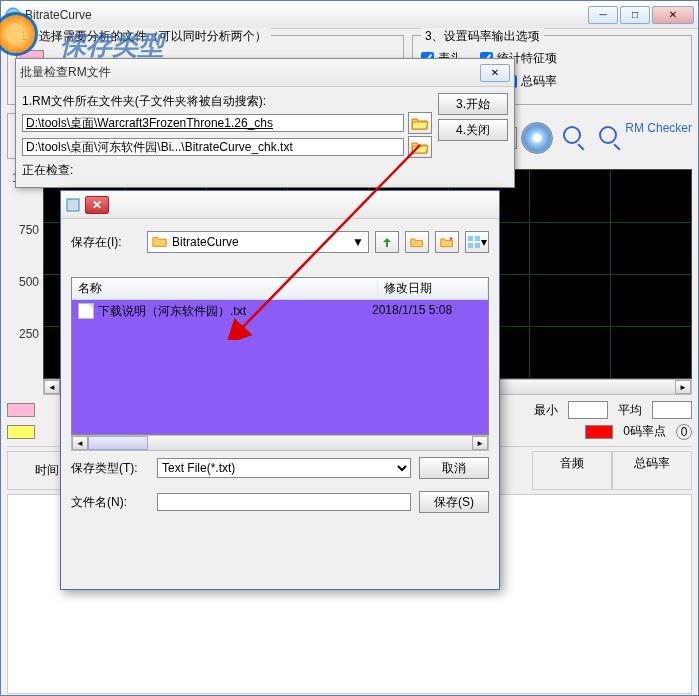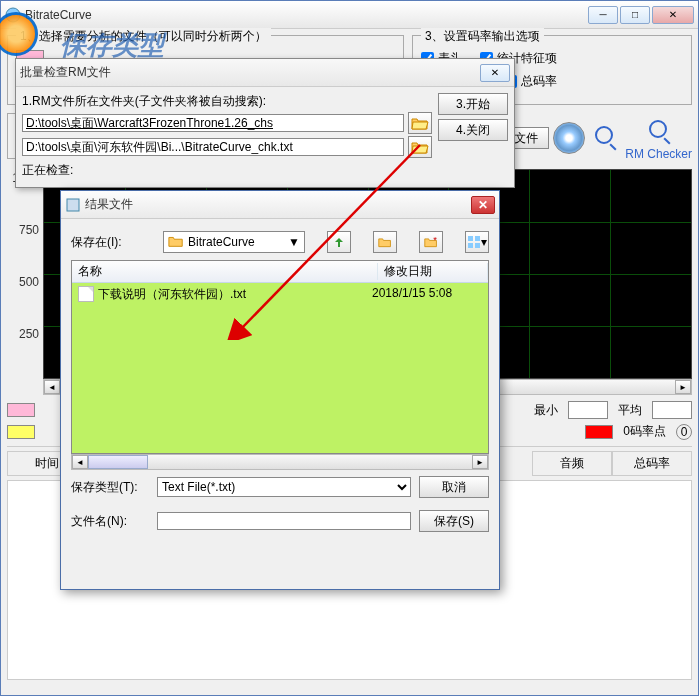--- a/index.html
+++ b/index.html
@@ -31,21 +31,21 @@
 .scroll .track{flex:1}
 .swatch{width:28px;height:14px;border:1px solid #888;display:inline-block}
 .watermark{position:absolute;font-size:32px;font-weight:bold;color:rgba(60,120,200,0.55);font-style:italic;pointer-events:none;z-index:5}
 .wm-zh{font-size:26px;color:rgba(40,100,180,0.7)}
 .dlg2{left:15px;top:58px;width:500px;height:130px;z-index:10;background:#f0f0f0;border:1px solid #888;box-shadow:2px 2px 6px rgba(0,0,0,0.3)}
 .dlg2 .titlebar{background:linear-gradient(#f8f8f8,#e8e8e8)}
 .dlg3{left:60px;top:190px;width:440px;height:400px;z-index:20;background:#f0f0f0;border:1px solid #4a6da8;box-shadow:3px 3px 10px rgba(0,0,0,0.4)}
 .dlg3 .titlebar{background:linear-gradient(#fdfdfd,#eaeaea)}
 .listhdr{background:linear-gradient(#fdfdfd,#eaeef5);border-bottom:1px solid #c8d8e8;display:flex;height:22px;align-items:center}
 .listhdr>div{padding:0 6px;border-right:1px solid #dde8f0}
-.listbody{background:#bef264;height:194px;border:1px solid #888;overflow:hidden}
+.listbody{background:#8b5cf6;height:158px;border:1px solid #888;overflow:hidden}
 .listrow{display:flex;padding:3px 6px;align-items:flex-start}
 .fileico{width:16px;height:16px;margin-right:4px;display:inline-block;border:1px solid #bbb;background:#fff;position:relative}
 .fileico:before{content:"";position:absolute;top:0;right:0;border-style:solid;border-width:0 5px 5px 0;border-color:transparent #ddd transparent transparent}
 .arrow{position:absolute;z-index:25;pointer-events:none}
 .bigicon{width:32px;height:32px;border-radius:4px}
 .tbar-icons{display:flex;gap:4px;align-items:center}
 .cd-ico{width:32px;height:32px;border-radius:50%;background:radial-gradient(circle,#fff 15%,#9cf 30%,#69c 60%,#9cf 80%);border:1px solid #888}
 .magnify{position:relative}
 .magnify:after{content:"";position:absolute;width:14px;height:14px;border:2px solid #36c;border-radius:50%;top:4px;left:6px}
 .magnify:before{content:"";position:absolute;width:8px;height:2px;background:#36c;transform:rotate(45deg);bottom:6px;right:4px}
@@ -118,21 +118,21 @@
           <span>项：</span>
           <select style="width:60px"><option>视频</option></select>
         </div>
       </div>
       <div style="flex:1"></div>
       <div class="tbar-icons">
         <div class="cd-ico"></div>
         <button class="btn">文件</button>
         <div class="cd-ico"></div>
         <div class="bigicon magnify"></div>
-        <div style="display:flex;flex-direction:column;align-items:center;font-size:9px;color:#36c">
+        <div style="display:flex;flex-direction:row;align-items:flex-start;font-size:9px;color:#36c">
           <div class="bigicon magnify"></div>
           <span style="line-height:1">RM Checker</span>
         </div>
       </div>
     </div>
 
     <div style="display:flex;margin-top:6px">
       <div style="width:36px;position:relative;height:210px">
         <div class="yaxis" style="top:2px;right:4px">1000</div>
         <div class="yaxis" style="top:54px;right:4px">750</div>
@@ -170,21 +170,21 @@
     </div>
     <div style="display:flex;align-items:center;gap:10px;margin-top:4px">
       <span class="swatch yellow"></span>
       <div style="flex:1"></div>
       <span class="swatch red"></span>
       <span>0码率点</span>
       <span style="border:1px solid #888;border-radius:50%;width:16px;height:16px;display:inline-flex;align-items:center;justify-content:center">0</span>
     </div>
 
     <div style="display:flex;margin-top:6px;border-top:1px solid #ccc;padding-top:4px">
-      <div style="width:80px;border:1px solid #ccc;padding:3px;text-align:center">时间</div>
+      <div style="width:80px;border:1px solid #ccc;padding:10px;text-align:center">时间</div>
       <div style="flex:1"></div>
       <div style="width:80px;border:1px solid #ccc;padding:3px;text-align:center">音频</div>
       <div style="width:80px;border:1px solid #ccc;padding:3px;text-align:center">总码率</div>
     </div>
 
     <div style="height:200px;background:#fff;border:1px solid #ccc;margin-top:4px"></div>
   </div>
 </div>
 
 <div class="watermark wm-zh" style="left:60px;top:28px">保存类型</div>
@@ -234,25 +234,24 @@
       </marker>
     </defs>
   <line x1="200" y1="5" x2="20" y2="190" stroke="#d00" stroke-width="2.5" marker-end="url(#ah)"></line>
 </svg>
 
 <div class="win dlg3">
   <div class="titlebar">
     <span class="ico"><svg viewBox="0 0 16 16">
           <rect x="2" y="2" width="12" height="12" fill="#cde" stroke="#48a"></rect>
         </svg></span>
-    <span class="ttl">结果文件</span>
     <div class="redclose">✕</div>
   </div>
   <div style="padding:10px">
-    <div class="row" style="gap:22px;margin-bottom:7px">
+    <div class="row" style="gap:6px;margin-bottom:24px">
       <span style="width:70px">保存在(I):</span>
       <div style="flex:1;display:flex;border:1px solid #888;background:#fff;height:22px;align-items:center;padding:0 4px">
         <span><svg width="16" height="14" viewBox="0 0 18 14">
               <path d="M1 3h5l1 2h9v8H1z" fill="#fc6" stroke="#c80"></path>
             </svg></span>
         <span style="flex:1;padding:0 4px">BitrateCurve</span>
         <span>▼</span>
       </div>
       <div class="iconbtn">
           <svg width="14" height="14" viewBox="0 0 14 14">

